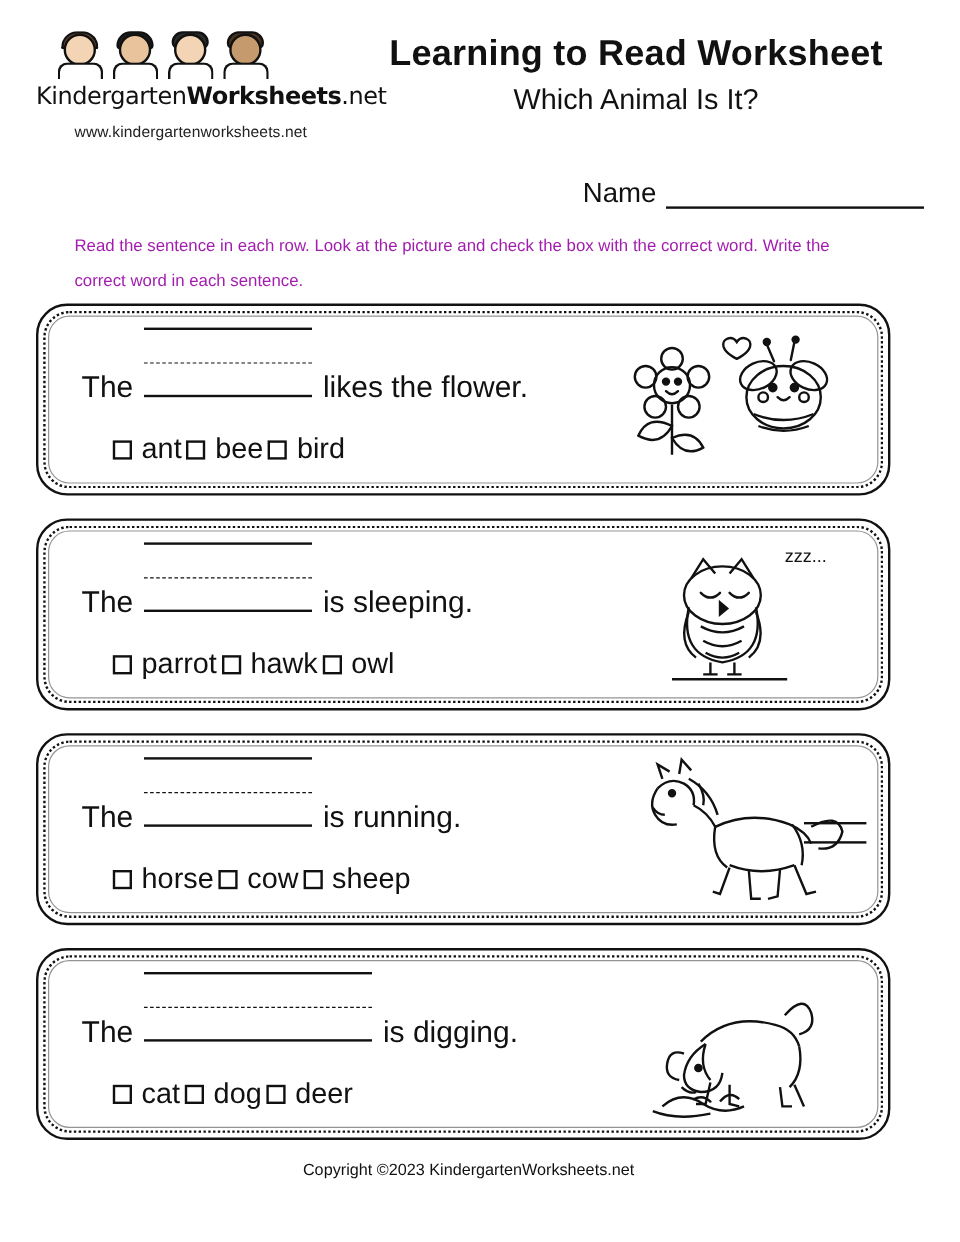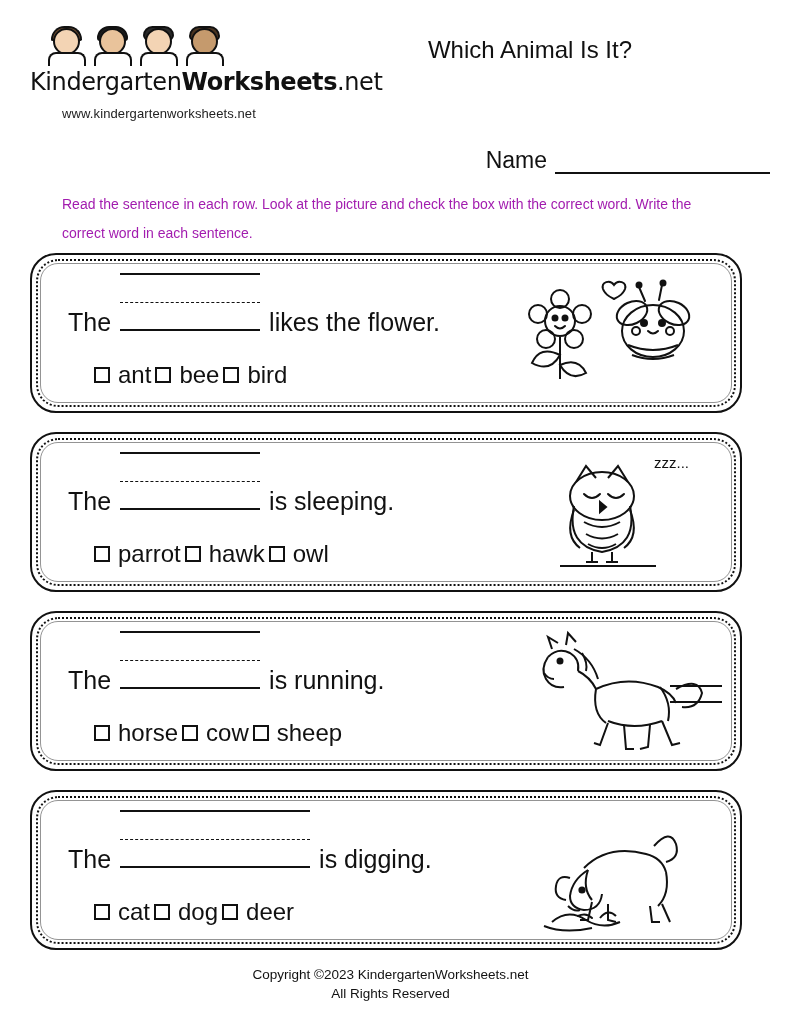--- a/index.html
+++ b/index.html
@@ -90,21 +90,21 @@
   .kid.k1 .hair { background:#6d4c2f; border-radius: 16px 16px 2px 2px; }
   .kid.k2 .hair { background:#1d1d1d; }
   .kid.k3 .hair { background:#2a2a2a; border-radius: 16px 16px 10px 10px; }
   .kid.k4 .hair { background:#4a3420; border-radius: 16px 16px 8px 8px; }
   .kid.k4 .head { background:#c59a6d; }
   .kid.k2 .head { background:#e9c39b; }
 
   .logo-wordmark {
     font-family: "DejaVu Sans", sans-serif;
     font-weight: bold;
-    font-size: 24px;
+    font-size: 20px;
     letter-spacing: -0.4px;
     color: #111;
     margin-top: 2px;
     white-space: nowrap;
   }
   .logo-wordmark .light { font-weight: normal; }
   .logo-url {
     margin-top: 10px;
     font-size: 13px;
     color: #222;
@@ -307,20 +307,21 @@
             <div class="hair"></div>
             <div class="head"></div>
             <div class="body"></div>
           </div>
       </div>
       <div class="logo-wordmark"><span class="light">Kindergarten</span><span>Worksheets</span><span class="light">.net</span></div>
       <div class="logo-url">www.kindergartenworksheets.net</div>
     </div>
 
     <div class="titles">
+      <div class="title-main">Learning to Read Worksheet</div>
       <div class="title-sub">Which Animal Is It?</div>
     </div>
 
     <div class="name-row">
       <div class="name-label">Name</div>
       <div class="name-line"></div>
     </div>
   </div>
 
   <div class="instructions">Read the sentence in each row. Look at the picture and check the box with the correct word. Write the correct word in each sentence.</div>
@@ -529,16 +530,15 @@
         <path d="M40 120 q20 8 48 2"></path>
         <path d="M96 112 q8 -10 16 -2"></path>
 
         <path d="M74 110 q8 -4 14 2" stroke-linecap="round"></path>
       </svg>
     </div>
   </div>
 
   <div class="footer">
     <div>Copyright ©2023 KindergartenWorksheets.net</div>
-    <div>All Rights Reserved</div>
   </div>
 
 </div>
 
 </body></html>

